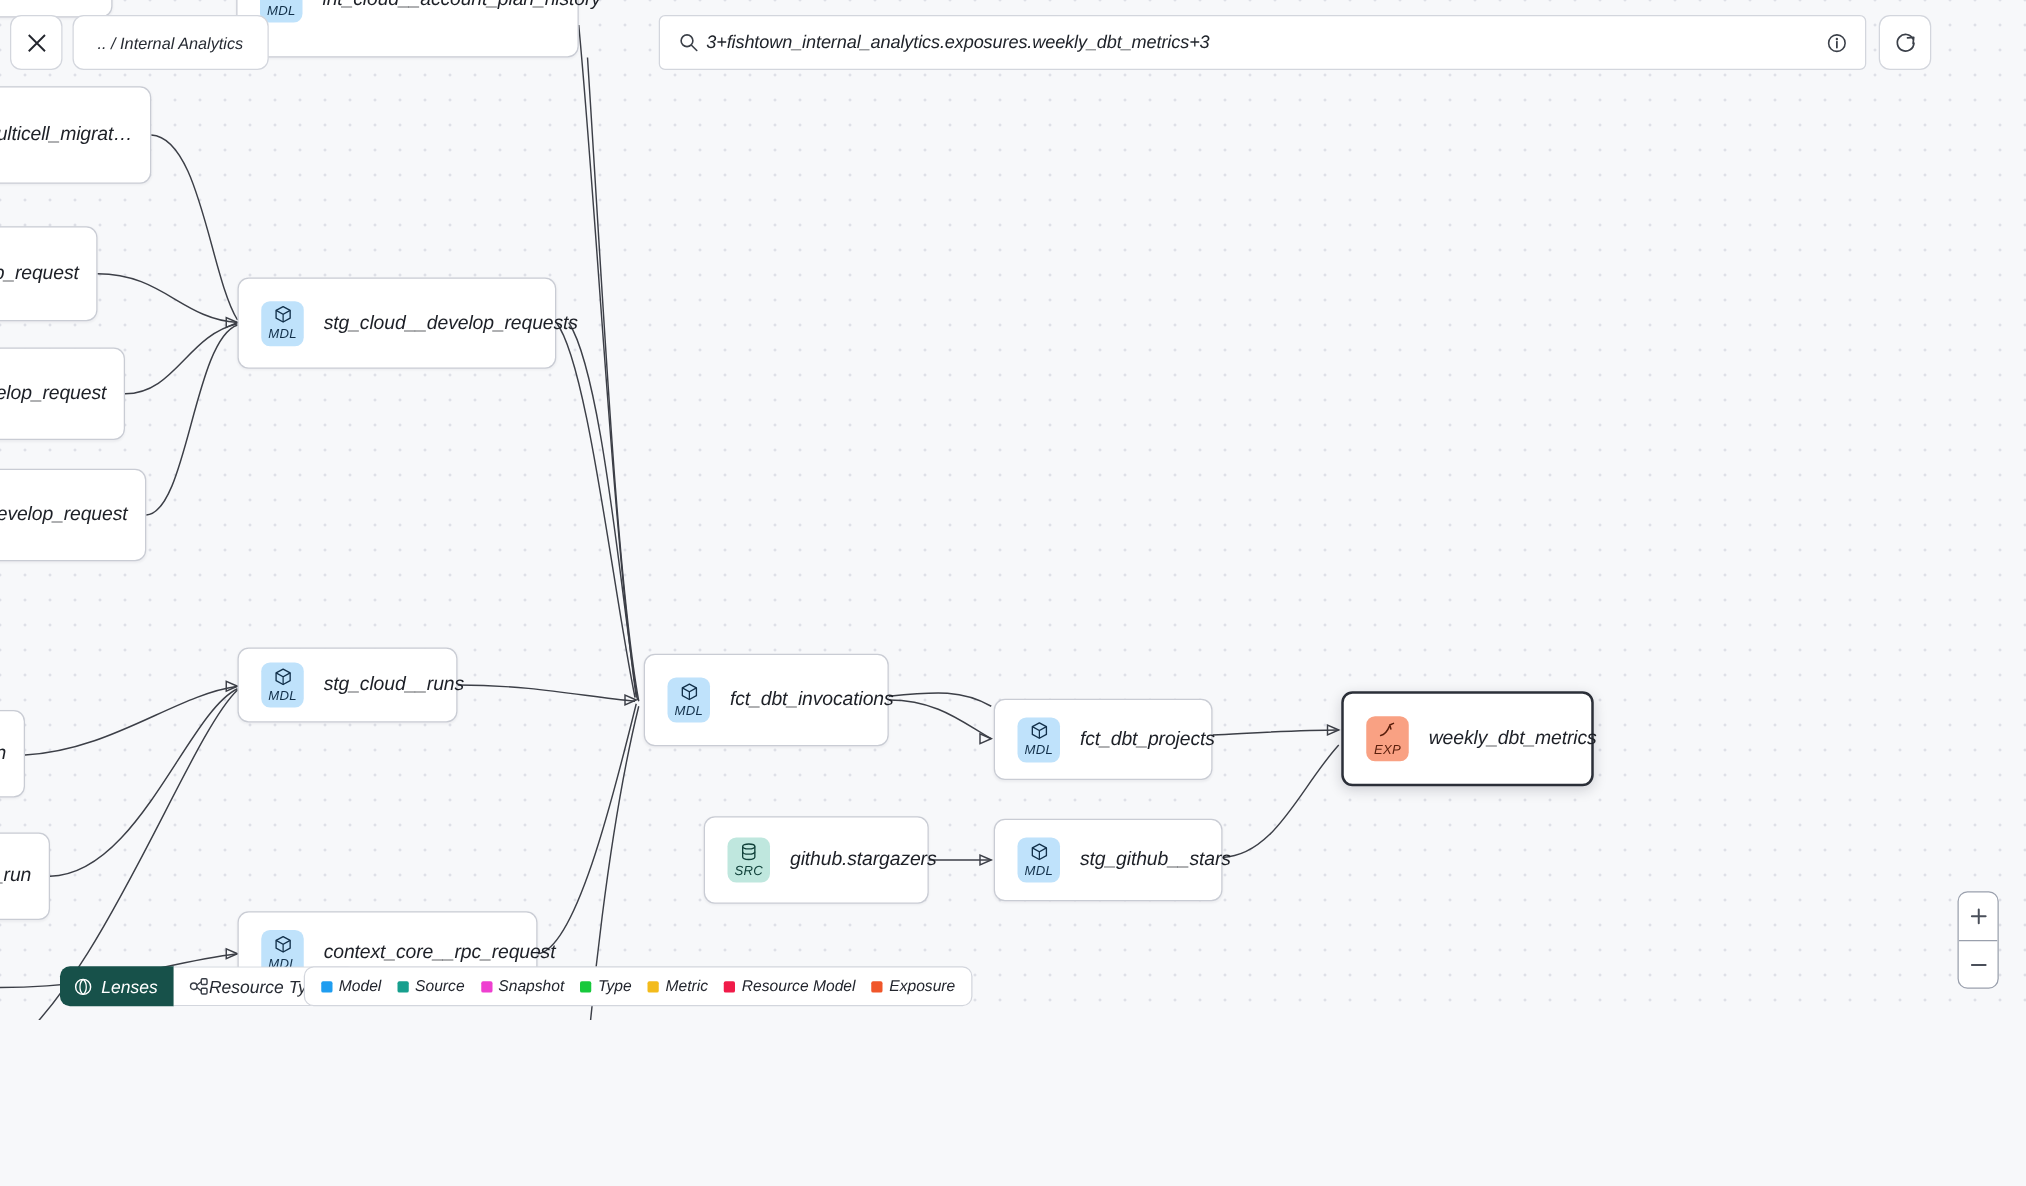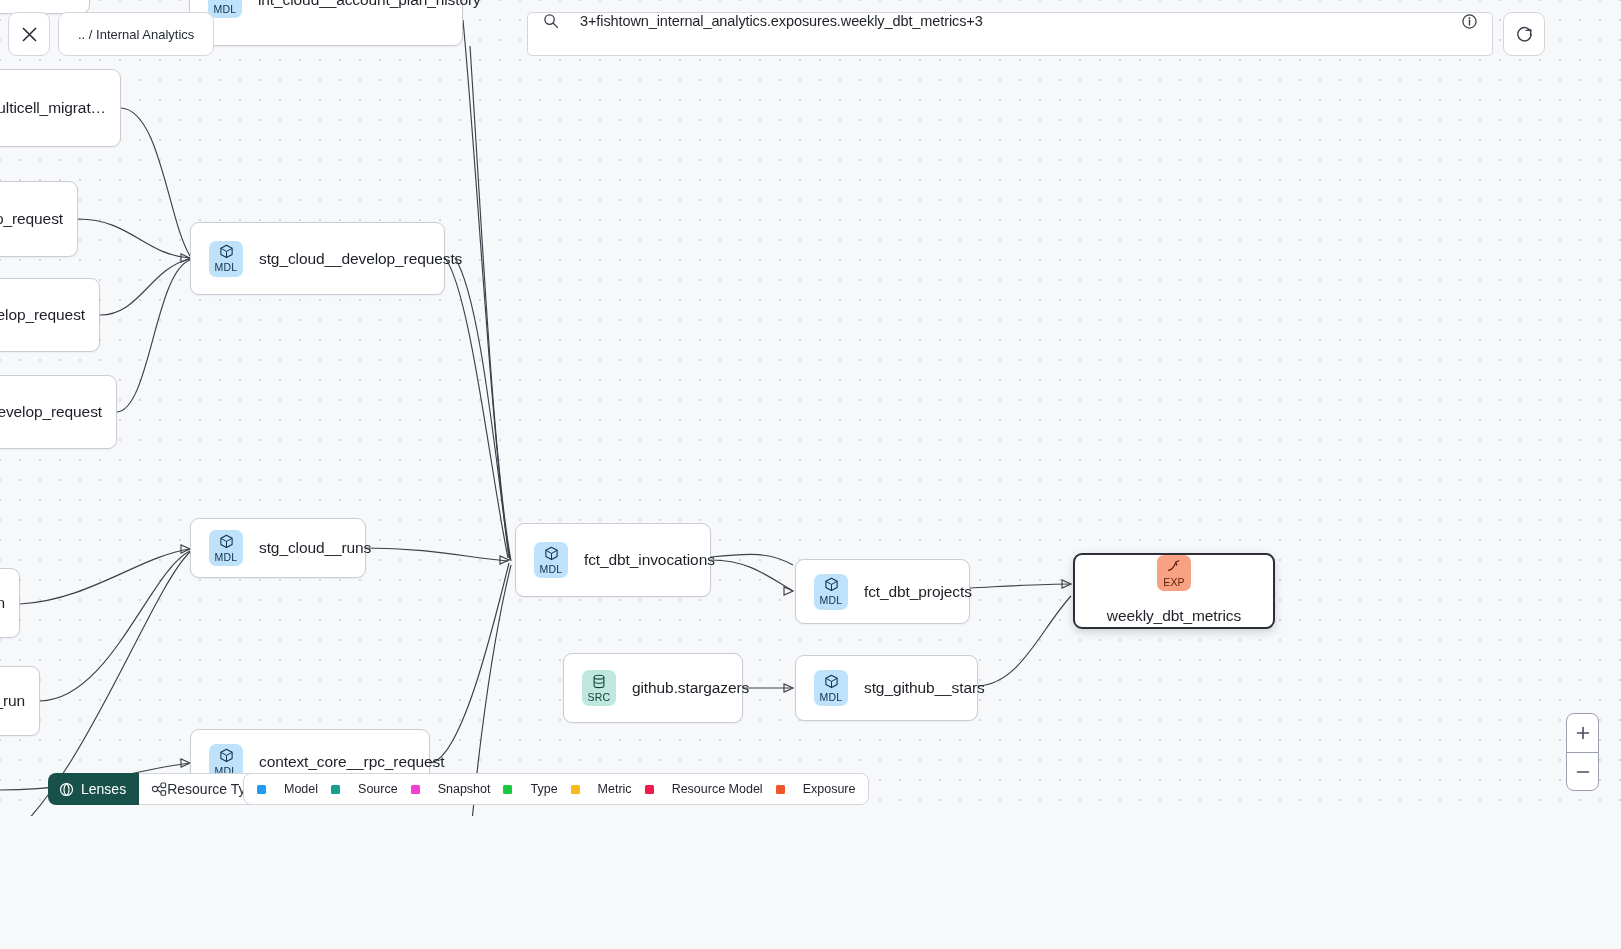--- a/index.html
+++ b/index.html
@@ -10,20 +10,21 @@
     background: #f7f8fa;
   }
   #app {
     position: relative;
     width: 1621px; height: 816px;
     background-color: #f7f8fa;
     background-image: radial-gradient(circle, #d5d8e0 1.1px, transparent 1.1px);
     background-size: 20px 20px;
     background-position: 10px 10px;
     overflow: hidden;
+    font-style: italic;
   }
 
   
   #edges { position: absolute; inset: 0; width: 1621px; height: 949px; pointer-events: none; }
   #edges path { fill: none; stroke: #3c3f47; stroke-width: 1.15px; }
 
   
   .node {
     position: absolute;
     background: #ffffff;
@@ -32,21 +33,20 @@
     display: flex;
     align-items: center;
     padding: 0 18px;
     gap: 16px;
     box-shadow: 0 1px 2px rgba(20,24,40,.05);
   }
   .node.selected {
     border: 2px solid #2b2f38;
     box-shadow: 0 3px 10px rgba(20,24,40,.18);
     z-index: 6;
-    flex-direction: column;
   }
   .badge {
     width: 34px; height: 36px;
     border-radius: 7px;
     display: flex; flex-direction: column;
     align-items: center; justify-content: center;
     flex: 0 0 auto;
     line-height: 1;
   }
   .badge .glyph { display:block; height: 17px; }
@@ -80,22 +80,22 @@
     height: 44px; padding: 0 19px;
     background: #fff; border: 1px solid #d3d6dd; border-radius: 9px;
     display: flex; align-items: center;
     font-size: 13px; color: #272b33;
     z-index: 20; cursor: pointer;
   }
   .searchbar {
     position: absolute; left: 527px; top: 12px;
     width: 966px; height: 44px;
     background: #fff; border: 1px solid #d3d6dd; border-radius: 5px;
-    display: flex; align-items: flex-start;
-    padding: 0 14px 0 15px; gap: 21px;
+    display: flex; align-items: center;
+    padding: 0 14px 0 15px; gap: 6px;
     z-index: 20;
   }
   .search-text {
     flex: 1;
     font-size: 14.5px; color: #20242b;
     white-space: nowrap; overflow: hidden;
     letter-spacing: -.1px;
   }
   .refresh-btn {
     position: absolute; left: 1503px; top: 12px;
@@ -128,21 +128,21 @@
     cursor: pointer;
   }
   .legend {
     position: absolute; left: 243px; bottom: 11px;
     height: 32px;
     background: #fff; border: 1px solid #d3d6dd; border-radius: 8px;
     display: flex; align-items: center; gap: 13px;
     padding: 0 13px;
     z-index: 20;
   }
-  .legend-item { display: flex; align-items: center; gap: 18px; }
+  .legend-item { display: flex; align-items: center; gap: 5px; }
   .legend-swatch { width: 9px; height: 9px; border-radius: 1.5px; flex: 0 0 auto; }
   .legend-label { font-size: 12.5px; color: #23262e; white-space: nowrap; }
 
   .zoom-ctrls {
     position: absolute; right: 22px; bottom: 25px;
     width: 33px;
     background: #fff; border: 1px solid #9aa0ad; border-radius: 8px;
     z-index: 20; overflow: hidden;
   }
   .zoom-btn {

